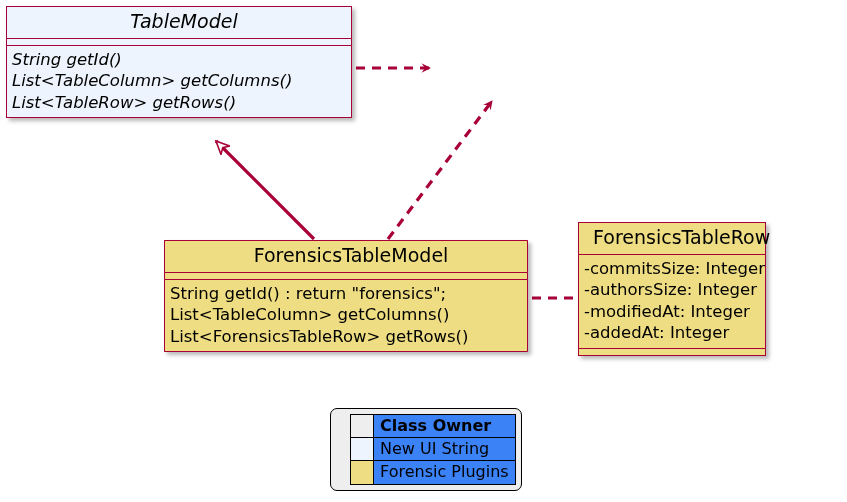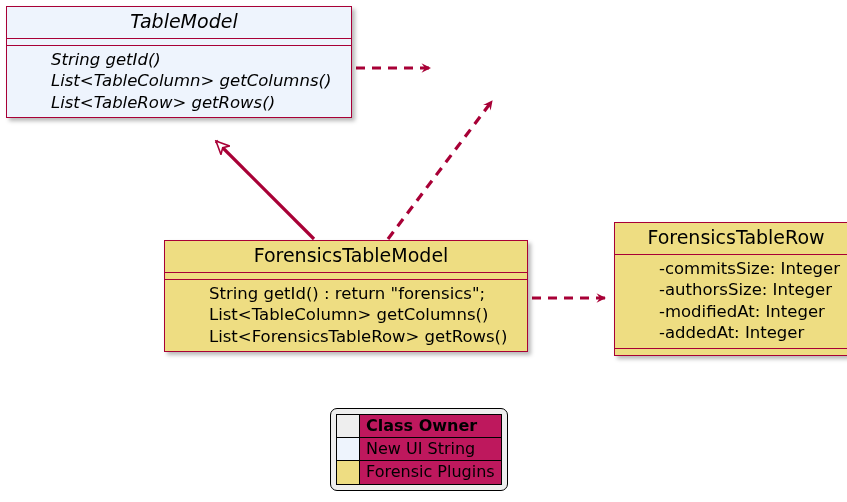--- a/index.html
+++ b/index.html
@@ -51,50 +51,50 @@
     font-size: 0;
     line-height: 0;
   }
   .uml-band {
     height: 6px;
     font-size: 0;
     line-height: 0;
   }
   .uml-compartment {
     padding: 3px 5px 4px 5px;
-    margin-left: 39px;
   }
   .uml-member {
     font-size: 16.5px;
     color: #000000;
     line-height: 1.30;
     white-space: nowrap;
   }
   .uml-member.italic { font-style: italic; }
 
   
   #cls-tablemodel      { left: 6px;   top: 6px;   width: 346px; }
   #cls-tablecolumn     { left: 434px; top: 43px;  width: 170px; }
   #cls-forensicsmodel  { left: 164px; top: 240px; width: 364px; }
-  #cls-forensicsrow    { left: 614px; top: 222px; width: 234px; }
+  #cls-forensicsrow    { left: 578px; top: 222px; width: 188px; }
 
   
   #legend {
     position: absolute;
     left: 330px;
     top: 408px;
     border: 1px solid #000000;
     border-radius: 7px;
     background: #EEEEEE;
     padding: 5px;
     box-sizing: border-box;
   }
   #legend table {
     border-collapse: collapse;
-    background: #be185d;
+    background: #3b82f6;
+    margin-left: 14px;
   }
   #legend td {
     border: 1px solid #000000;
     font-size: 16px;
     color: #000000;
     padding: 1px 6px 2px 6px;
     line-height: 1.2;
     white-space: nowrap;
   }
   #legend td.swatch {

